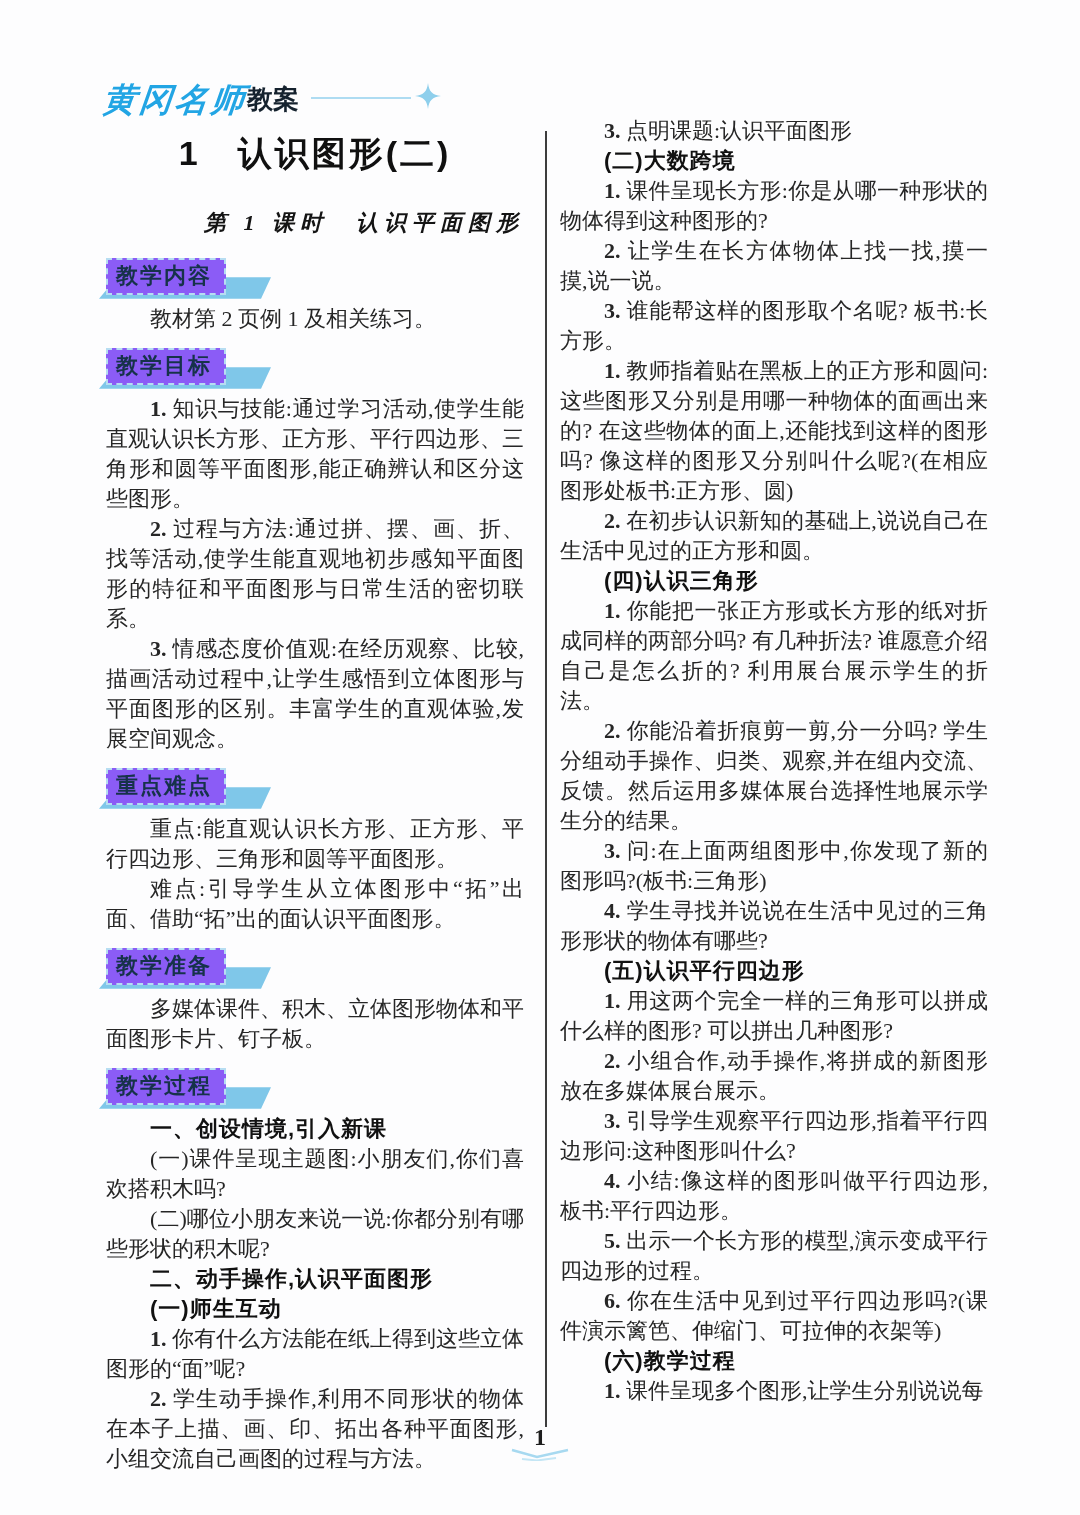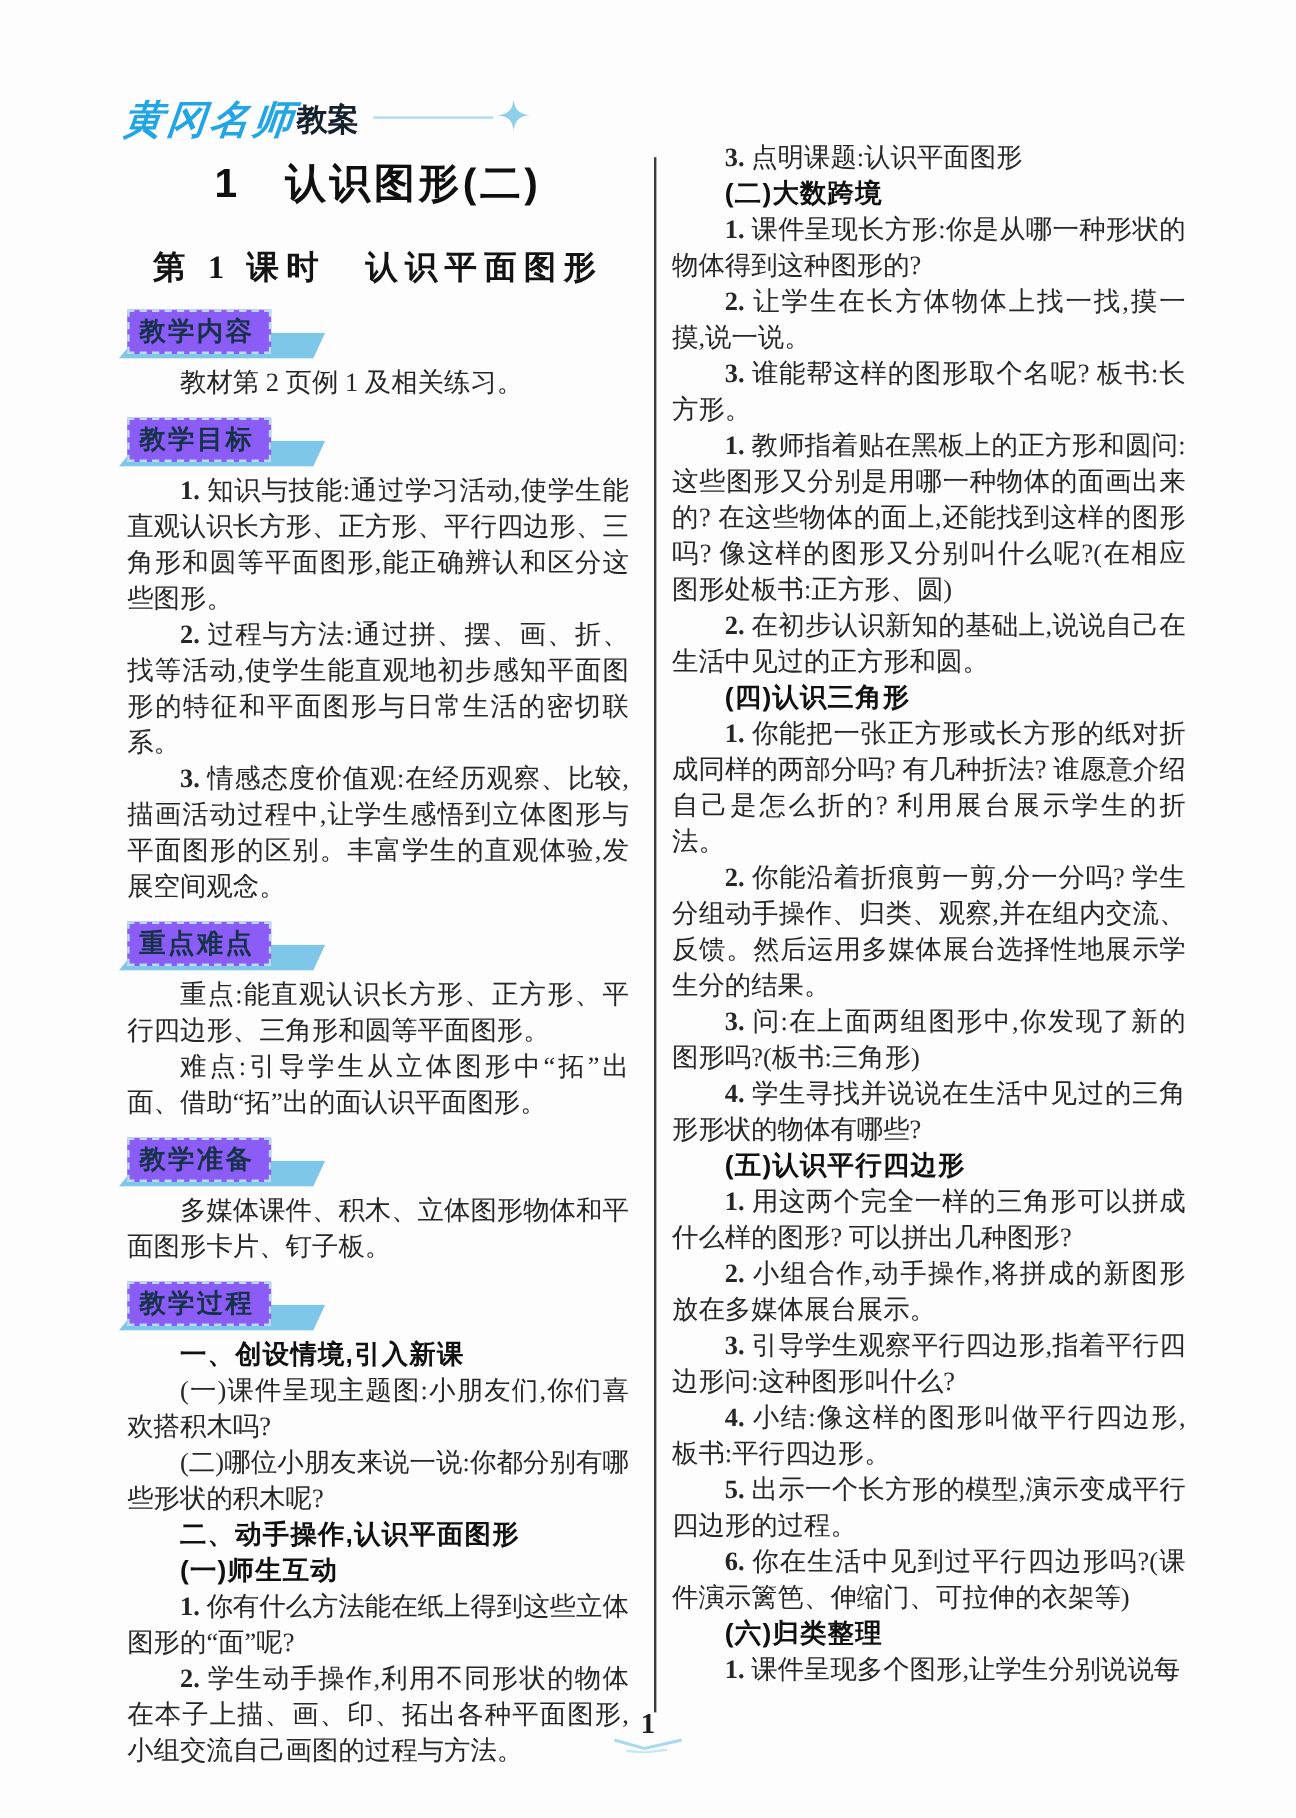--- a/index.html
+++ b/index.html
@@ -40,22 +40,22 @@
     position:absolute;left:545px;top:131px;width:1.5px;height:1296px;
     background:#3d3d3d;
   }
   
   .title{
     margin:16px 0 0;text-align:center;
     font-family:"Liberation Sans","DejaVu Sans",sans-serif;
     font-size:34px;font-weight:bold;color:#101010;letter-spacing:3px;
   }
   .subtitle{
-    margin:40px 0 6px;text-align:center;
-    font-size:27px;font-weight:bold;color:#141414;letter-spacing:6px;
+    margin:40px 0 6px;text-align:right;
+    font-size:22px;font-weight:bold;color:#141414;letter-spacing:6px;font-style:italic;
   }
   
   .section-label{position:relative;display:inline-block;margin:14px 0 9px;}
   .section-label::after{
     content:'';position:absolute;z-index:0;
     left:-7px;top:52%;
     width:calc(100% + 52px);height:58%;
     background:#7fc7e9;
     clip-path:polygon(18px 0,100% 0,calc(100% - 10px) 100%,0 100%);
   }
@@ -128,21 +128,21 @@
         <p class="para"><b>2.</b> 你能沿着折痕剪一剪,分一分吗? 学生分组动手操作、归类、观察,并在组内交流、反馈。然后运用多媒体展台选择性地展示学生分的结果。</p>
         <p class="para"><b>3.</b> 问:在上面两组图形中,你发现了新的图形吗?(板书:三角形)</p>
         <p class="para"><b>4.</b> 学生寻找并说说在生活中见过的三角形形状的物体有哪些?</p>
         <p class="heading">(五)认识平行四边形</p>
         <p class="para"><b>1.</b> 用这两个完全一样的三角形可以拼成什么样的图形? 可以拼出几种图形?</p>
         <p class="para"><b>2.</b> 小组合作,动手操作,将拼成的新图形放在多媒体展台展示。</p>
         <p class="para"><b>3.</b> 引导学生观察平行四边形,指着平行四边形问:这种图形叫什么?</p>
         <p class="para"><b>4.</b> 小结:像这样的图形叫做平行四边形,板书:平行四边形。</p>
         <p class="para"><b>5.</b> 出示一个长方形的模型,演示变成平行四边形的过程。</p>
         <p class="para"><b>6.</b> 你在生活中见到过平行四边形吗?(课件演示篱笆、伸缩门、可拉伸的衣架等)</p>
-        <p class="heading">(六)归类整理</p>
+        <p class="heading">(六)教学过程</p>
         <p class="para"><b>1.</b> 课件呈现多个图形,让学生分别说说每</p>
       </div>
   </div>
 
   <div class="pageno">
     <span class="num">1</span>
     <svg width="60" height="14" viewBox="0 0 60 14">
       <path d="M2 3 L27 10 L58 3" fill="none" stroke="#a7d9f0" stroke-width="2.5"></path>
       <path d="M12 12 L27 13.5 L46 11" fill="none" stroke="#c4e6f5" stroke-width="2"></path>
     </svg>

